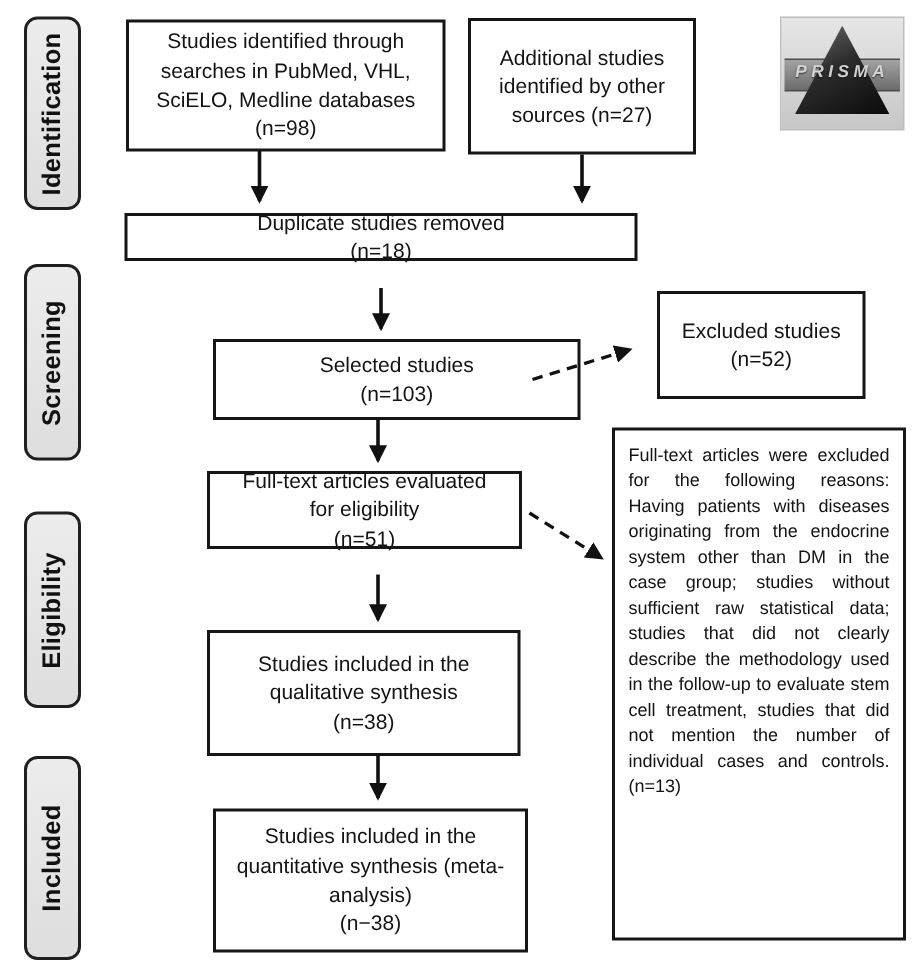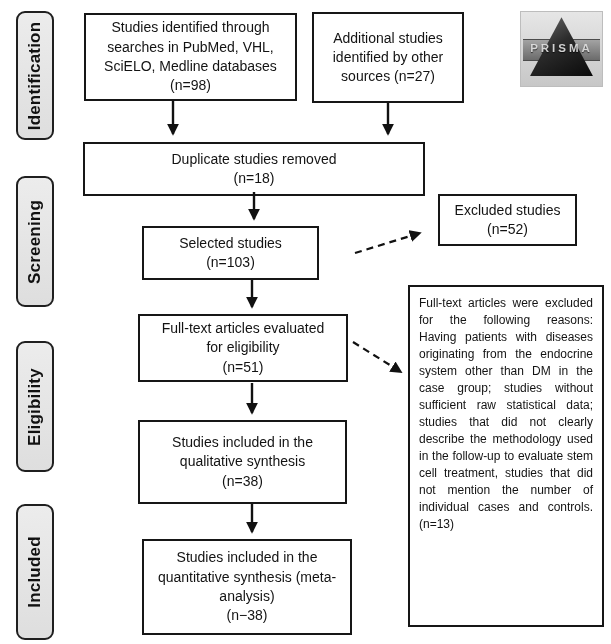--- a/index.html
+++ b/index.html
@@ -29,21 +29,21 @@
   .box.justified{
     display:block;text-align:justify;white-space:normal;
     font-size:12px;line-height:1.42;padding:8px 9px;
   }
   
   .overlay{position:absolute;left:0;top:0;pointer-events:none;}
   
   .logo{
     position:absolute;left:520px;top:11px;width:83px;height:76px;
     background:linear-gradient(#e6e6e6,#c7c7c7);
-    border:1px solid #bdbdbd;box-sizing:border-box;overflow:hidden;
+    border:1px solid #bdbdbd;box-sizing:border-box;overflow:hidden;font-style:italic;
   }
   .logo-band{
     position:absolute;left:2%;right:2%;top:37%;height:27%;
     background:linear-gradient(#a3a3a3,#6b6b6b);
     border-top:1px solid #4c4c4c;border-bottom:1px solid #4c4c4c;
   }
   .logo-triangle{
     position:absolute;left:11%;top:7%;width:78%;height:80%;
     background:linear-gradient(150deg,#707070 0%,#2c2c2c 45%,#0a0a0a 100%);
     -webkit-clip-path:polygon(50% 0,100% 100%,0 100%);
@@ -75,30 +75,30 @@
 
   <div class="box" style="left:84px;top:13px;width:213px;height:88px;">Studies identified through
 searches in PubMed, VHL,
 SciELO, Medline databases
 (n=98)</div>
 
   <div class="box" style="left:312px;top:12px;width:152px;height:91px;">Additional studies
 identified by other
 sources (n=27)</div>
 
-  <div class="box" style="left:83px;top:142px;width:342px;height:54px;">Duplicate studies removed
+  <div class="box" style="left:83px;top:142px;width:342px;height:32px;">Duplicate studies removed
 (n=18)</div>
 
-  <div class="box" style="left:142px;top:226px;width:177px;height:54px;">Selected studies
+  <div class="box" style="left:142px;top:226px;width:245px;height:54px;">Selected studies
 (n=103)</div>
 
-  <div class="box" style="left:438px;top:194px;width:139px;height:52px;">Excluded studies
+  <div class="box" style="left:438px;top:194px;width:139px;height:72px;">Excluded studies
 (n=52)</div>
 
-  <div class="box" style="left:138px;top:314px;width:210px;height:68px;">Full-text articles evaluated
+  <div class="box" style="left:138px;top:314px;width:210px;height:52px;">Full-text articles evaluated
 for eligibility
 (n=51)</div>
 
   <div class="box justified" style="left:408px;top:285px;width:196px;height:342px;">Full-text articles were excluded for the following reasons: Having patients with diseases originating from the endocrine system other than DM in the case group; studies without sufficient raw statistical data; studies that did not clearly describe the methodology used in the follow-up to evaluate stem cell treatment, studies that did not mention the number of individual cases and controls. (n=13)</div>
 
   <div class="box" style="left:138px;top:420px;width:209px;height:84px;">Studies included in the
 qualitative synthesis
 (n=38)</div>
 
   <div class="box" style="left:142px;top:539px;width:210px;height:96px;">Studies included in the

